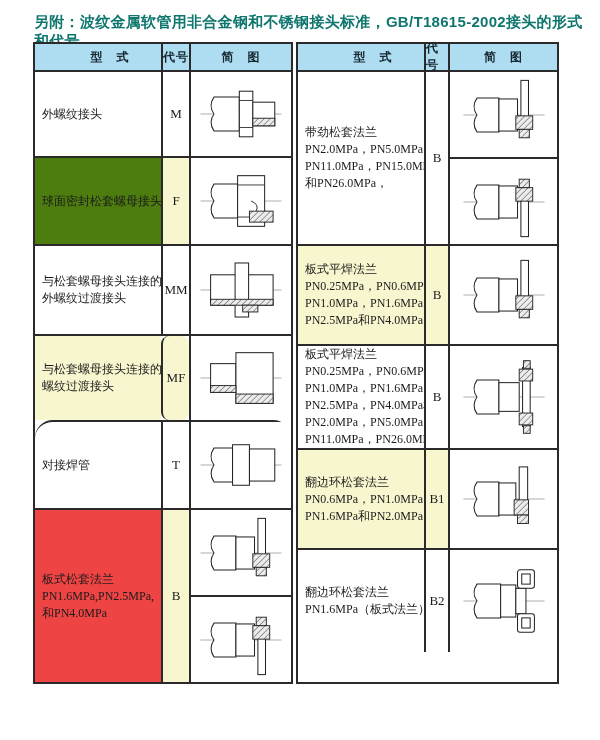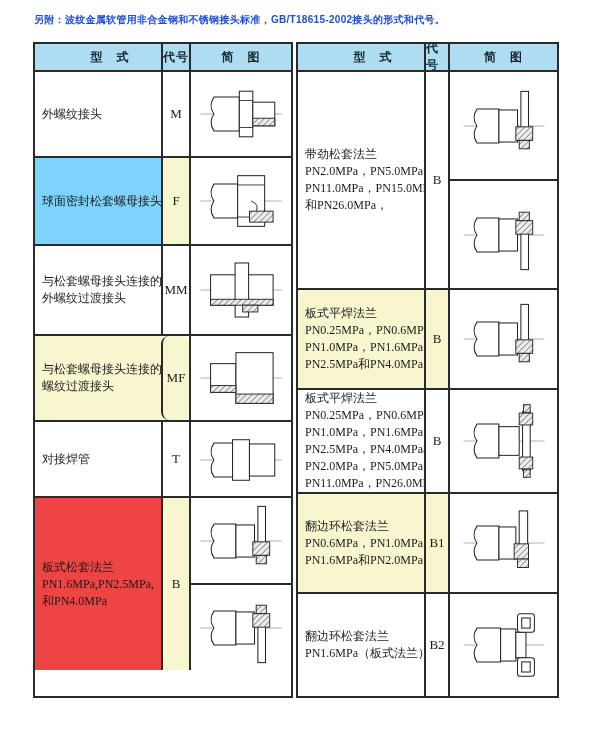--- a/index.html
+++ b/index.html
@@ -9,21 +9,21 @@
     --ink:#1b1b1b;
   }
   html,body{margin:0;padding:0;}
   body{
     width:600px;height:740px;background:#ffffff;position:relative;
     font-family:"Liberation Sans", sans-serif;color:var(--ink);
     overflow:hidden;
   }
   .title{
     position:absolute;left:34px;top:13px;width:560px;
-    font-size:10px;font-weight:bold;letter-spacing:.3px;color:#1d4ed8;
+    font-size:15px;font-weight:bold;letter-spacing:.3px;color:#0f766e;
   }
   .tables{
     position:absolute;left:33px;top:42px;display:flex;gap:3px;
   }
   .subtable{
     border:2px solid var(--bd);background:#fff;box-sizing:border-box;
   }
   .subtable.left{width:260px;}
   .subtable.right{width:263px;}
   .hrow{
@@ -101,21 +101,21 @@
                   <rect x="48" y="18" width="16" height="54" fill="#fff" stroke="#222" stroke-width="1.2"></rect>
                   <line x1="48" y1="29" x2="64" y2="29" stroke="#222"></line>
                   <line x1="48" y1="61" x2="64" y2="61" stroke="#222"></line>
                   <rect x="64" y="31" width="26" height="28" fill="#fff" stroke="#222" stroke-width="1.2"></rect>
                   <rect x="64" y="50" width="26" height="9" fill="url(#hp)" stroke="#222" stroke-width="1.1"></rect>
                 </svg>
               </div>
             </div>
           </div>
           <div class="row" style="height: 88px;">
-            <div class="cell label hl" style="background: #7dd3fc;">
+            <div class="cell label hl" style="background: #4d7c0f;">
               <div class="line">球面密封松套螺母接头</div>
             </div>
             <div class="cell code hl" style="background: rgb(248, 246, 207);">F</div>
             <div class="cell diag">
               <div class="dsub">
                 <svg viewBox="0 0 100 90" width="94" height="76">
                   <line x1="2" y1="45" x2="98" y2="45" stroke="#888" stroke-width="0.8"></line>
                   <path d="M18,25 q-7,10 0,20 q-7,10 0,20 L46,65 L46,25 Z" fill="#fff" stroke="#222" stroke-width="1.2"></path>
                   <rect x="46" y="15" width="32" height="60" fill="#fff" stroke="#222" stroke-width="1.2"></rect>
                   <line x1="46" y1="26" x2="78" y2="26" stroke="#222"></line>
@@ -155,21 +155,21 @@
                 <svg viewBox="0 0 100 90" width="94" height="76">
                   <line x1="2" y1="45" x2="98" y2="45" stroke="#888" stroke-width="0.8"></line>
                   <rect x="14" y="28" width="30" height="34" fill="#fff" stroke="#222" stroke-width="1.2"></rect>
                   <rect x="44" y="15" width="44" height="60" fill="#fff" stroke="#222" stroke-width="1.2"></rect>
                   <rect x="14" y="54" width="30" height="8" fill="url(#hp)" stroke="#222" stroke-width="1.1"></rect>
                   <rect x="44" y="64" width="44" height="11" fill="url(#hp)" stroke="#222" stroke-width="1.1"></rect>
                 </svg>
               </div>
             </div>
           </div>
-          <div class="row" style="height: 76px;">
+          <div class="row" style="height: 88px; border-radius: 18px;">
             <div class="cell label">
               <div class="line">对接焊管</div>
             </div>
             <div class="cell code">T</div>
             <div class="cell diag">
               <div class="dsub">
                 <svg viewBox="0 0 100 90" width="94" height="76">
                   <line x1="2" y1="45" x2="98" y2="45" stroke="#888" stroke-width="0.8"></line>
                   <path d="M18,25 q-7,10 0,20 q-7,10 0,20 L40,65 L40,25 Z" fill="#fff" stroke="#222" stroke-width="1.2"></path>
                   <rect x="40" y="21" width="20" height="48" fill="#fff" stroke="#222" stroke-width="1.2"></rect>
@@ -211,21 +211,21 @@
         </div>
     </div>
 
     <div class="subtable right">
       <div class="hrow">
         <div class="hcell c-label">型　式</div>
         <div class="hcell c-code">代号</div>
         <div class="hcell c-diag">简　图</div>
       </div>
       <div class="rows" id="right-rows">
-          <div class="row" style="height: 216px;">
+          <div class="row" style="height: 172px;">
             <div class="cell label">
               <div class="line">带劲松套法兰</div>
               <div class="line">PN2.0MPa，PN5.0MPa，</div>
               <div class="line">PN11.0MPa，PN15.0MPa，</div>
               <div class="line">和PN26.0MPa，</div>
             </div>
             <div class="cell code">B</div>
             <div class="cell diag">
               <div class="dsub">
                 <svg viewBox="0 0 100 90" width="94" height="76">

